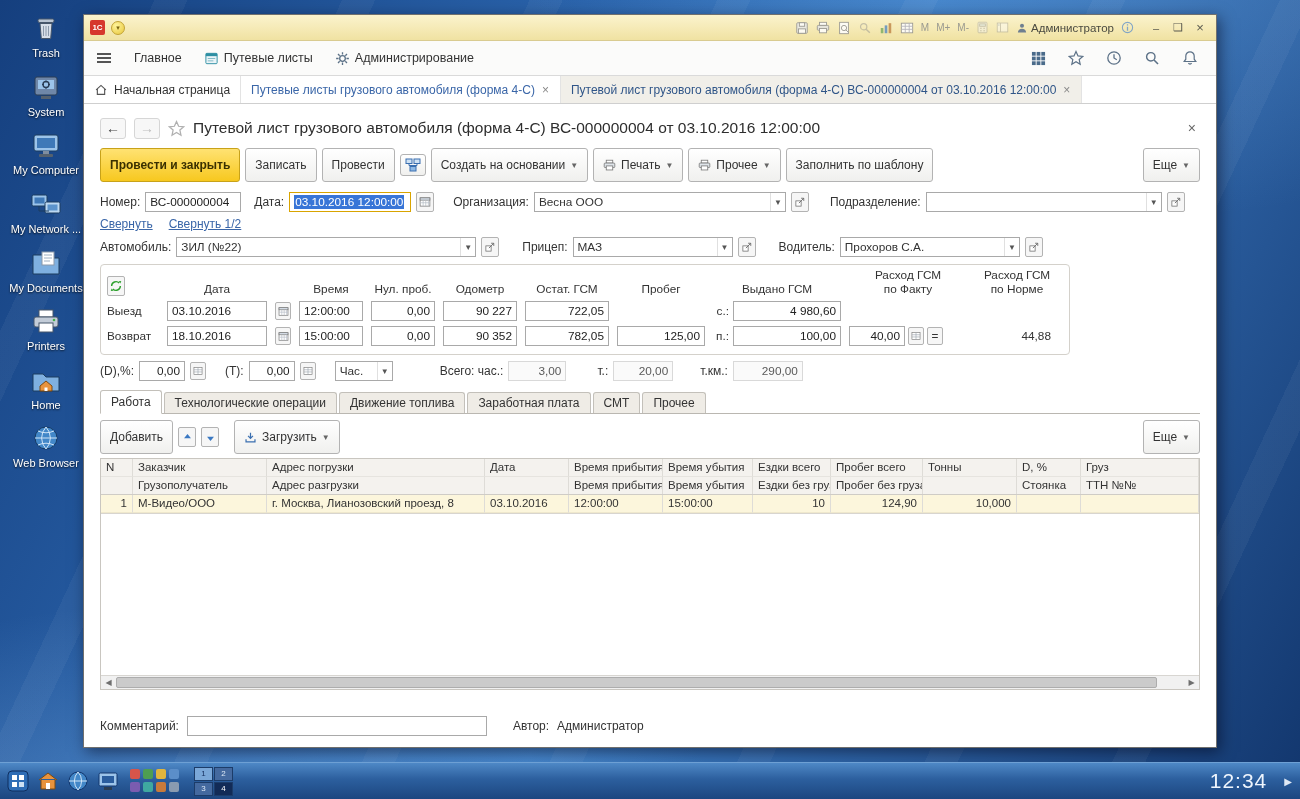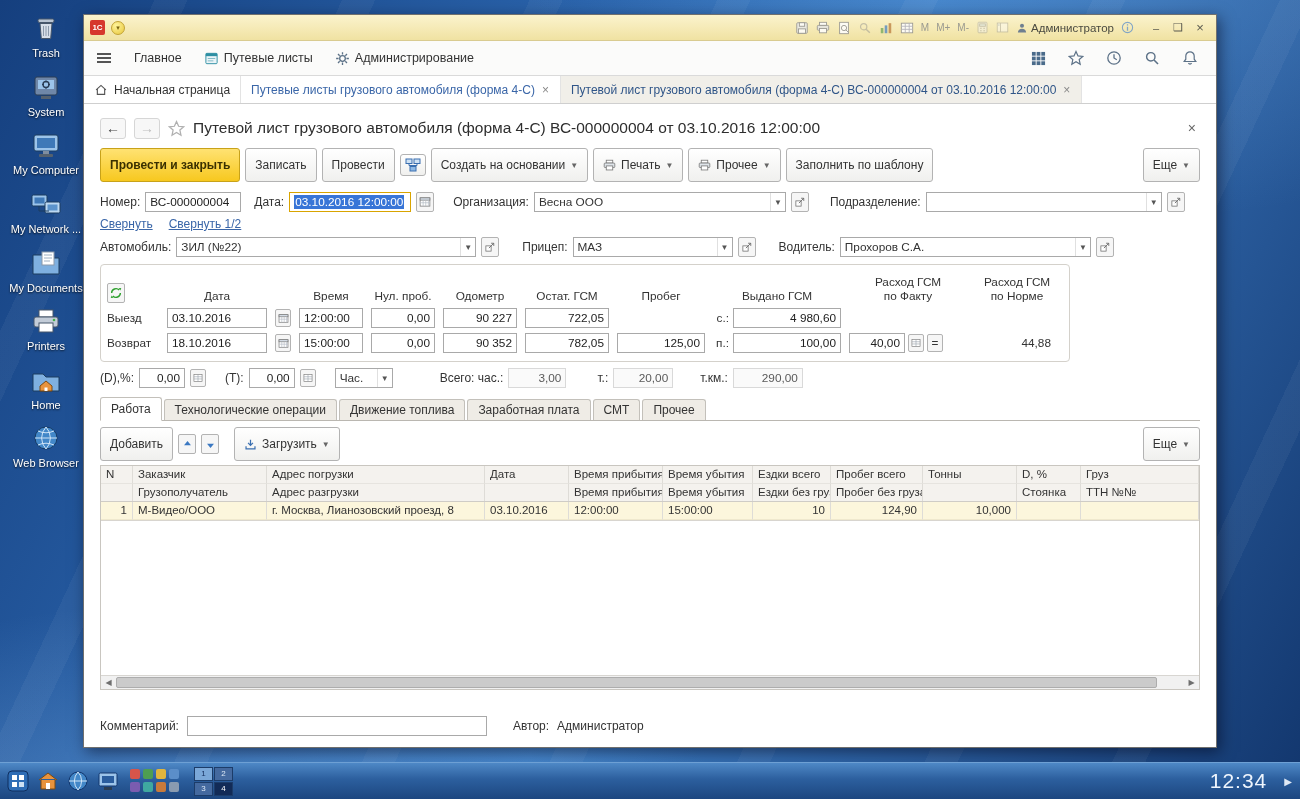--- a/index.html
+++ b/index.html
@@ -99,21 +99,21 @@
   .sq-btn { width:18px; height:20px; border:1px solid #b3b3b3; border-radius:2px; background:#f6f6f6;
     display:flex; align-items:center; justify-content:center; cursor:default; }
   .sq-btn.small { width:16px; height:18px; }
   .links { display:flex; gap:16px; margin:2px 0 3px 0; flex:0 0 auto; }
   .link { color:#3a66a8; text-decoration:underline; font-size:12px; cursor:default; }
 
   
   .trip { border:1px solid #d4d1cb; border-radius:4px; margin-top:4px; padding:4px 10px 8px 6px; width:fit-content; flex:0 0 auto; }
   .trip-grid { display:grid; grid-template-columns:52px 100px 16px 64px 64px 74px 84px 88px 128px 118px 84px;
     column-gap:8px; row-gap:5px; align-items:center; font-size:11.8px; }
-  .th { text-align:center; color:#333; line-height:1.15; align-self:end;margin-top:7px; }
+  .th { text-align:center; color:#333; line-height:1.15; align-self:end; }
   .given-cell { display:flex; align-items:center; gap:4px; }
   .given-cell .pfx { width:16px; text-align:right; }
   .fact-cell { display:flex; align-items:center; gap:3px; }
   .norm-val { text-align:right; padding-right:8px; }
 
   .coef-row { display:flex; align-items:center; gap:5px; margin:6px 0 2px 0; flex:0 0 auto; }
 
   
   .wtabs { display:flex; align-items:flex-end; height:25px; border-bottom:1px solid #bab7b1; margin-top:6px; flex:0 0 auto; }
   .wtab { height:21px; display:flex; align-items:center; padding:0 10px; background:#efece6; border:1px solid #c3c0ba;
@@ -539,21 +539,21 @@
           <span class="cv">МАЗ</span>
           <span class="ca">▼</span>
         </span>
         <span class="sq-btn">
             <svg width="12" height="12" viewBox="0 0 16 16">
               <rect x="2.5" y="6.5" width="7" height="7" fill="#fff" stroke="#6b6b6b"></rect>
               <path d="M6.5 9.5L13 3M9.5 3H13v3.5" fill="none" stroke="#6b6b6b" stroke-width="1.2"></path>
             </svg>
           </span>
         <span class="lbl" style="margin-left:18px">Водитель:</span>
-        <span class="combo" style="width:251px">
+        <span class="combo" style="width:180px">
           <span class="cv">Прохоров С.А.</span>
           <span class="ca">▼</span>
         </span>
         <span class="sq-btn">
             <svg width="12" height="12" viewBox="0 0 16 16">
               <rect x="2.5" y="6.5" width="7" height="7" fill="#fff" stroke="#6b6b6b"></rect>
               <path d="M6.5 9.5L13 3M9.5 3H13v3.5" fill="none" stroke="#6b6b6b" stroke-width="1.2"></path>
             </svg>
           </span>
       </div>

